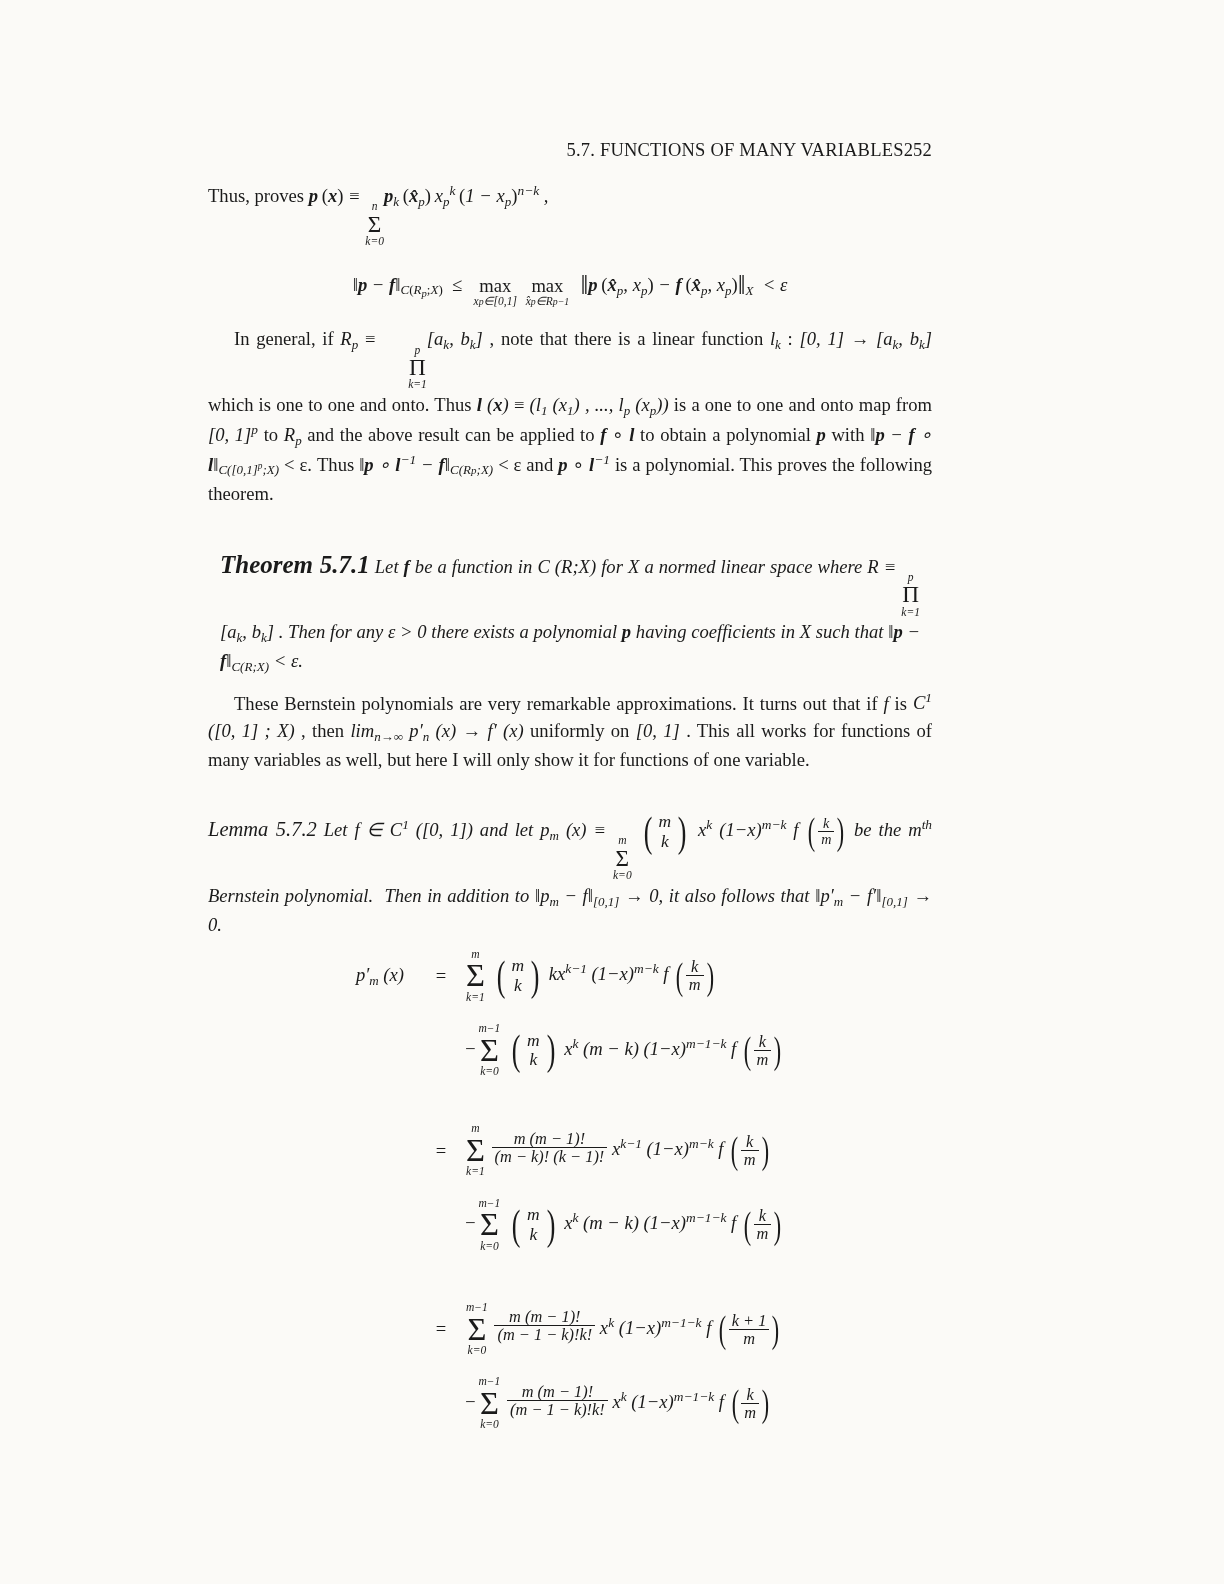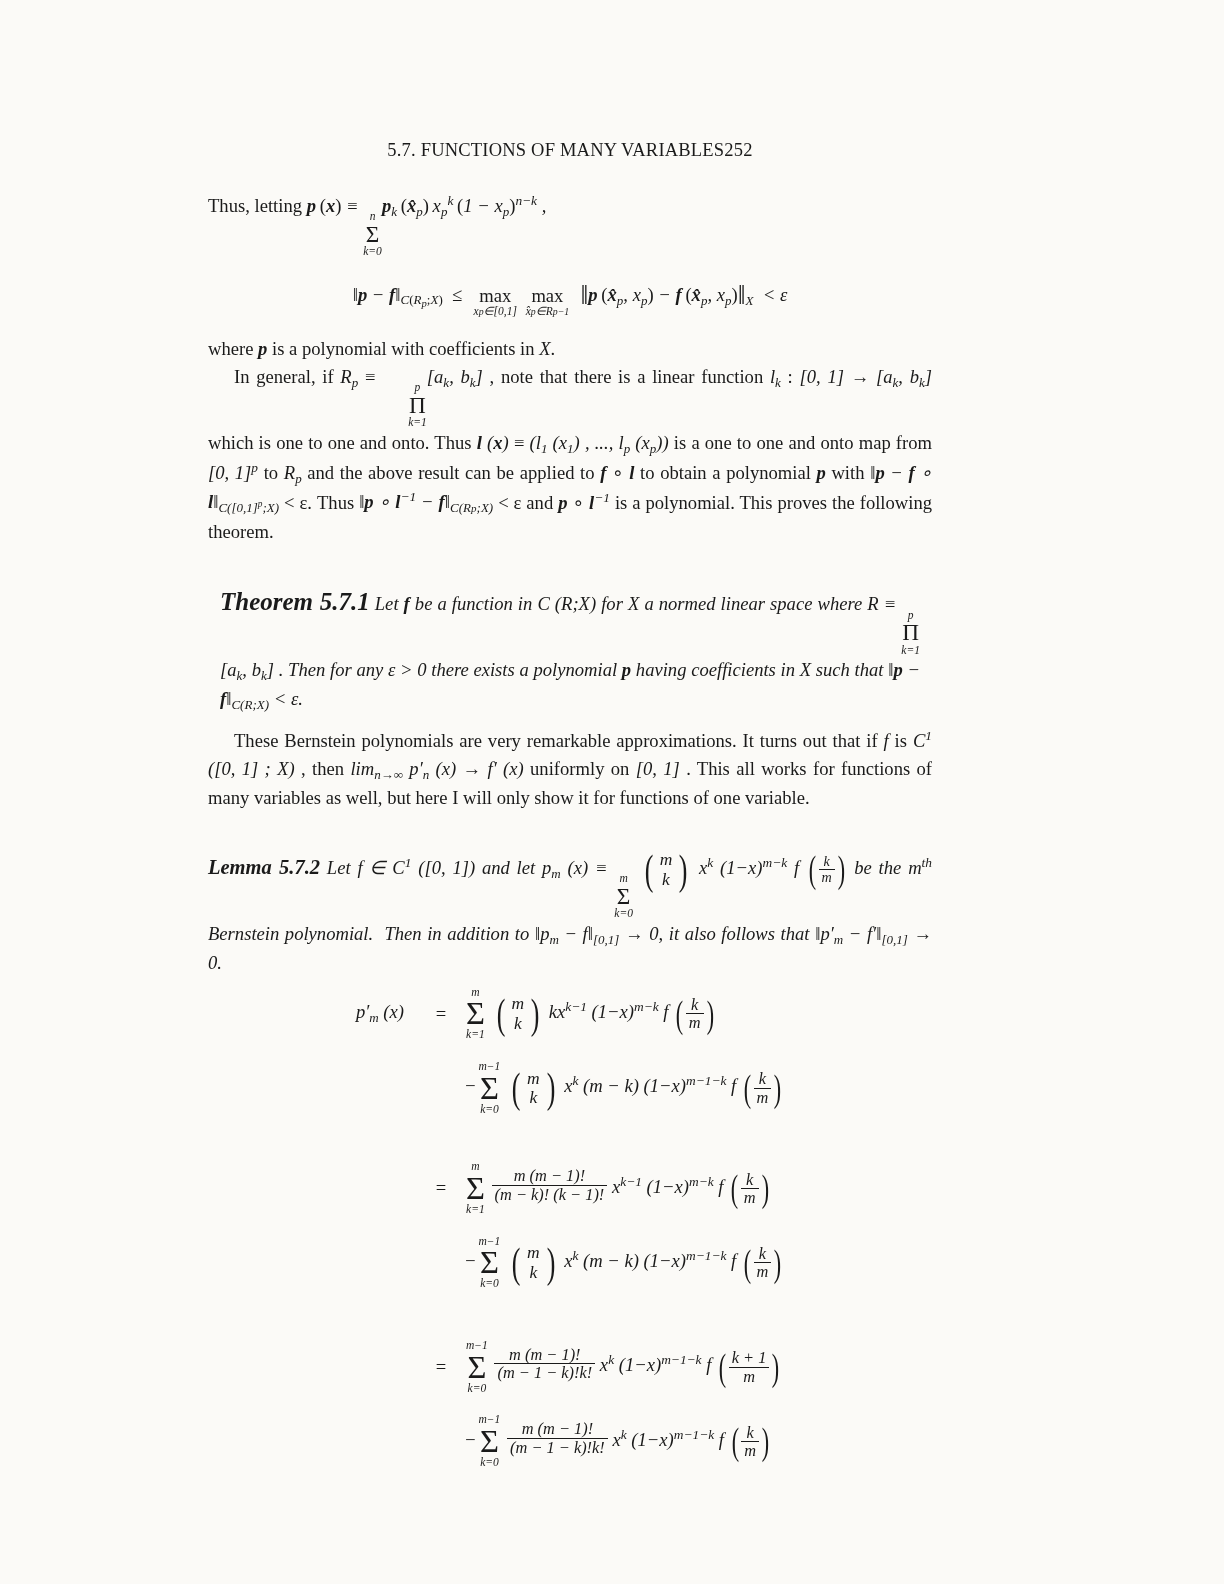--- a/index.html
+++ b/index.html
@@ -24,25 +24,25 @@
   }
   .content {
     position: absolute;
     left: 208px;
     top: 140px;
     width: 724px;
   }
   
   .runhead {
     display: flex;
-    justify-content: center;
+    justify-content: flex-end;
     align-items: baseline;
     font-size: 17.5px;
     letter-spacing: 0.2px;
-    margin-bottom: 30px;
+    margin-bottom: 20px;
   }
   .runhead .sec {
     font-variant: small-caps;
     font-size: 18.5px;
   }
   .runhead .pageno {
     font-size: 18.5px;
   }
   
   p.body {
@@ -132,21 +132,21 @@
     font-size: 18.6px;
     margin: 18px 0;
   }
   
   .thm-head {
     font-weight: bold;
     font-size: 25px;
     font-family: "Liberation Serif", serif;
   }
   .lem-head {
-    font-weight: bold;
+    font-weight: normal;
     font-size: 20.5px;
   }
   .thm-body, .lem-body {
     font-style: italic;
     font-size: 18.6px;
     line-height: 1.5;
     text-align: justify;
   }
   .block { margin-top: 26px; }
   .proof-label { font-weight: bold; }
@@ -170,21 +170,21 @@
 
 <div class="page">
 <div class="content">
 
   <div class="runhead">
     <span class="sec">5.7.  FUNCTIONS OF MANY VARIABLES</span>
     <span class="pageno">252</span>
   </div>
 
   <p class="body">
-    <span>Thus, letting</span>
+    <span>Thus, proves</span>
     <span class="math">
       <span class="bi">p</span><span class="up"> (</span><span class="bi">x</span><span class="up">)</span> ≡
       <span class="inlineop">
             <span class="lim">n</span>
             <span class="op">Σ</span>
             <span class="lim">k=0</span>
           </span><span class="bi">p</span><span class="sub">k</span><span class="up"> (</span><span class="bi">x̂</span><span class="sub">p</span><span class="up">)</span> x<span class="sub">p</span><span class="sup">k</span><span class="up"> (</span>1 − x<span class="sub">p</span><span class="up">)</span><span class="sup">n−k</span> ,
     </span>
   </p>
 
@@ -200,23 +200,20 @@
       <span class="bigop">
             <span class="lim top">&nbsp;</span>
             <span class="op" style="font-size:1em;font-style:normal">max</span>
             <span class="lim bot">x̂<span style="font-size:.85em">p</span>∈R<span style="font-size:.85em">p−1</span></span>
           </span>
       &nbsp;<span style="font-size:1.5em;vertical-align:-.12em">‖</span><span class="bi">p</span><span class="up"> (</span><span class="bi">x̂</span><span class="sub">p</span>, x<span class="sub">p</span><span class="up">)</span> − <span class="bi">f</span><span class="up"> (</span><span class="bi">x̂</span><span class="sub">p</span>, x<span class="sub">p</span><span class="up">)</span><span style="font-size:1.5em;vertical-align:-.12em">‖</span><span class="sub">X</span>
       &nbsp;&lt; ε
     </span>
   </div>
 
-  <p class="body gap">
-    where <span class="bi">p</span> is a polynomial with coefficients in <span class="math">X</span>.
-  </p>
 
   <p class="body indent">
     In general, if <span class="math">R<span class="sub">p</span></span> ≡ <span class="inlineop">
           <span class="lim">p</span>
           <span class="op">Π</span>
           <span class="lim">k=1</span>
         </span><span class="math">[a<span class="sub">k</span>, b<span class="sub">k</span>]</span> , note that there is a linear function <span class="math">l<span class="sub">k</span></span> : <span class="math">[0, 1]</span> → <span class="math">[a<span class="sub">k</span>, b<span class="sub">k</span>]</span>
     which is one to one and onto. Thus <span class="bi">l</span><span class="math"> (</span><span class="bi">x</span><span class="math">)</span> ≡ <span class="math">(l<span class="sub">1</span> (x<span class="sub">1</span>) , ..., l<span class="sub">p</span> (x<span class="sub">p</span>))</span> is a one to one and onto map
     from <span class="math">[0, 1]<span class="sup">p</span></span> to <span class="math">R<span class="sub">p</span></span> and the above result can be applied to <span class="bi">f</span> ∘ <span class="bi">l</span> to obtain a polynomial <span class="bi">p</span> with
     <span class="math"><span class="vbar">‖</span><span class="bi">p</span> − <span class="bi">f</span> ∘ <span class="bi">l</span><span class="vbar">‖</span><span class="sub">C([0,1]<span class="sup">p</span>;X)</span></span> &lt; ε. Thus <span class="math"><span class="vbar">‖</span><span class="bi">p</span> ∘ <span class="bi">l</span><span class="sup">−1</span> − <span class="bi">f</span><span class="vbar">‖</span><span class="sub">C(R<span style="font-size:.85em">p</span>;X)</span></span> &lt; ε and <span class="bi">p</span> ∘ <span class="bi">l</span><span class="math sup">−1</span> is a polynomial. This

